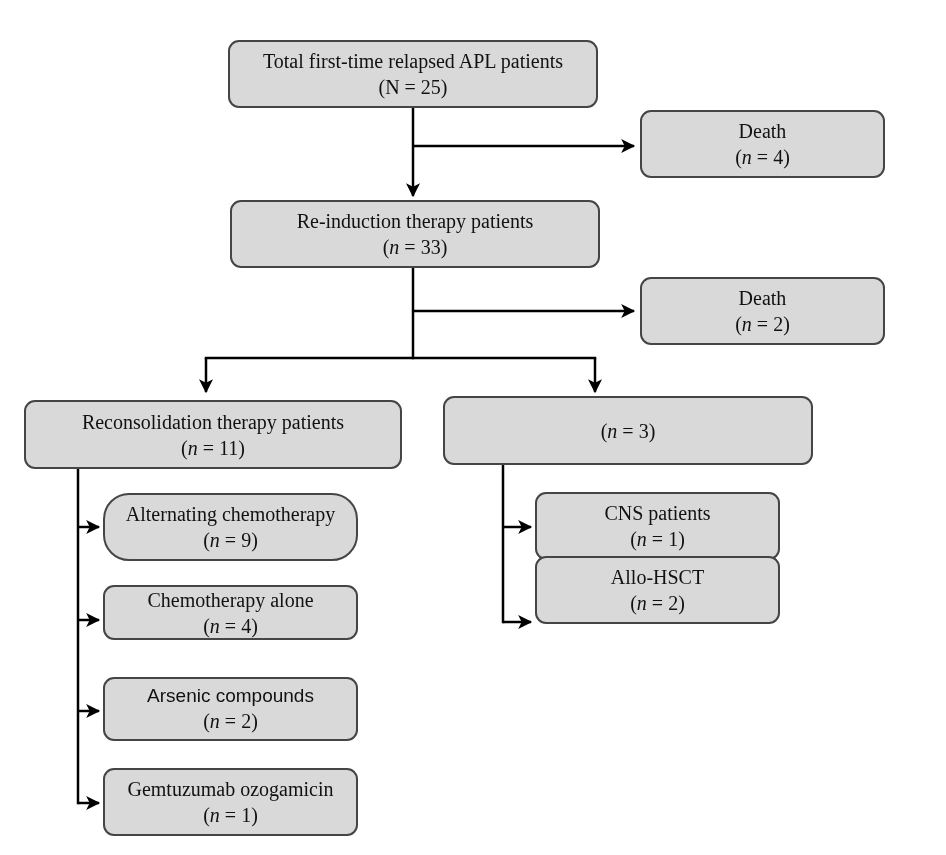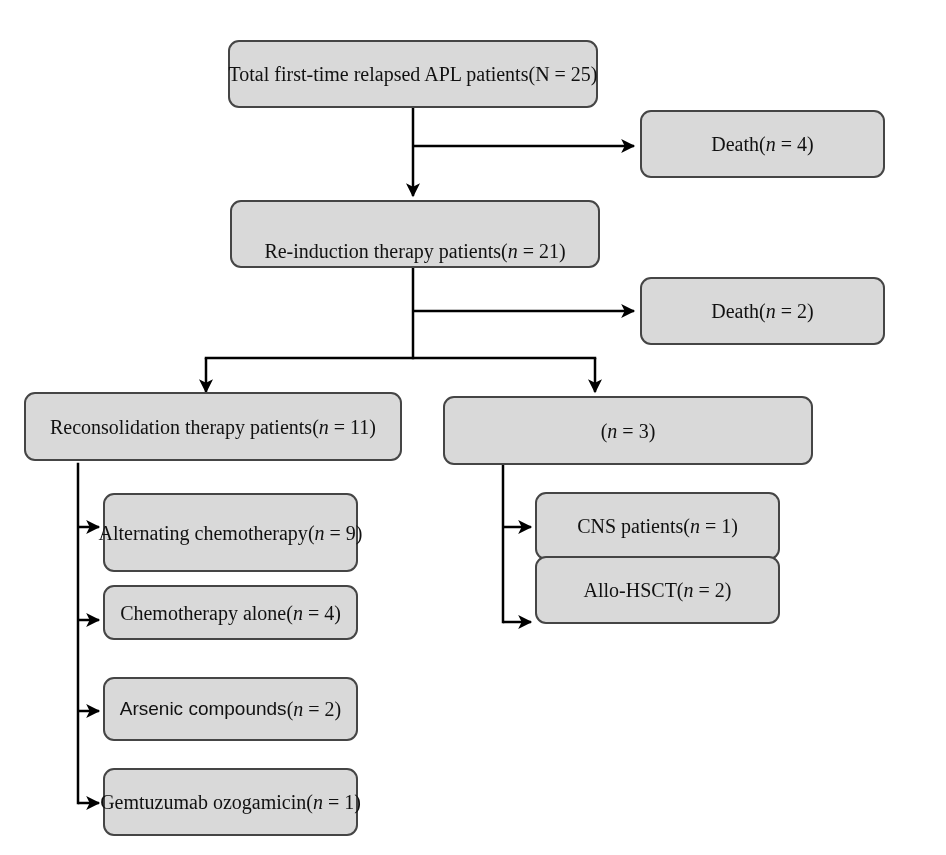--- a/index.html
+++ b/index.html
@@ -23,21 +23,21 @@
     width: 946px;
     height: 855px;
   }
   .node {
     position: absolute;
     box-sizing: border-box;
     background: #d9d9d9;
     border: 2.5px solid #454545;
     border-radius: 11px;
     display: flex;
-    flex-direction: row;
+    flex-direction: column;
     align-items: center;
     justify-content: center;
     text-align: center;
     font-size: 20px;
     line-height: 1.3;
     padding: 2px 6px;
   }
   .node .label { white-space: nowrap; }
   .node .label.sans {
     font-family: "Liberation Sans", "DejaVu Sans", sans-serif;
@@ -89,40 +89,40 @@
   <div class="node" style="left:228px; top:40px; width:370px; height:68px;">
     <div class="label">Total first-time relapsed APL patients</div>
     <div class="count"><span>(</span><span class="nvar-upright">N</span><span> = 25)</span></div>
   </div>
 
   <div class="node" style="left:640px; top:110px; width:245px; height:68px;">
     <div class="label">Death</div>
     <div class="count"><span>(</span><span class="nvar">n</span><span> = 4)</span></div>
   </div>
 
-  <div class="node" style="left:230px; top:200px; width:370px; height:68px;align-items:flex-end;">
+  <div class="node" style="left:230px; top:200px; width:370px; height:68px;">
     <div class="label">Re-induction therapy patients</div>
-    <div class="count"><span>(</span><span class="nvar">n</span><span> = 21)</span></div>
+    <div class="count"><span>(</span><span class="nvar">n</span><span> = 33)</span></div>
   </div>
 
   <div class="node" style="left:640px; top:277px; width:245px; height:68px;">
     <div class="label">Death</div>
     <div class="count"><span>(</span><span class="nvar">n</span><span> = 2)</span></div>
   </div>
 
-  <div class="node" style="left:24px; top:392px; width:378px; height:69px;">
+  <div class="node" style="left:24px; top:400px; width:378px; height:69px;">
     <div class="label">Reconsolidation therapy patients</div>
     <div class="count"><span>(</span><span class="nvar">n</span><span> = 11)</span></div>
   </div>
 
   <div class="node" style="left:443px; top:396px; width:370px; height:69px;">
     <div class="count"><span>(</span><span class="nvar">n</span><span> = 3)</span></div>
   </div>
 
-  <div class="node" style="left:103px; top:493px; width:255px; height:79px;">
+  <div class="node" style="left:103px; top:493px; width:255px; height:68px;border-radius:26px;">
     <div class="label">Alternating chemotherapy</div>
     <div class="count"><span>(</span><span class="nvar">n</span><span> = 9)</span></div>
   </div>
 
   <div class="node" style="left:103px; top:585px; width:255px; height:55px;">
     <div class="label">Chemotherapy alone</div>
     <div class="count"><span>(</span><span class="nvar">n</span><span> = 4)</span></div>
   </div>
 
   <div class="node" style="left:103px; top:677px; width:255px; height:64px;">

